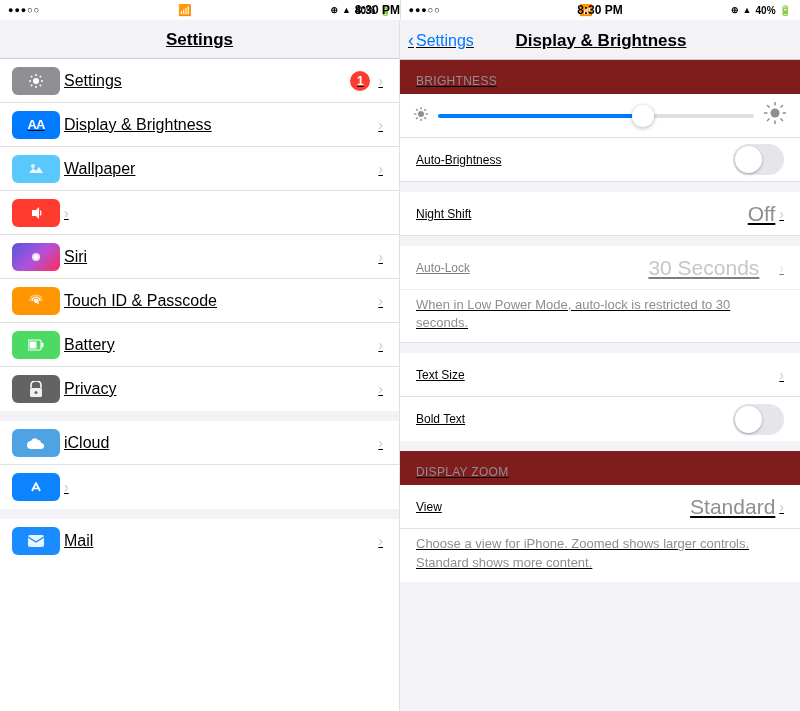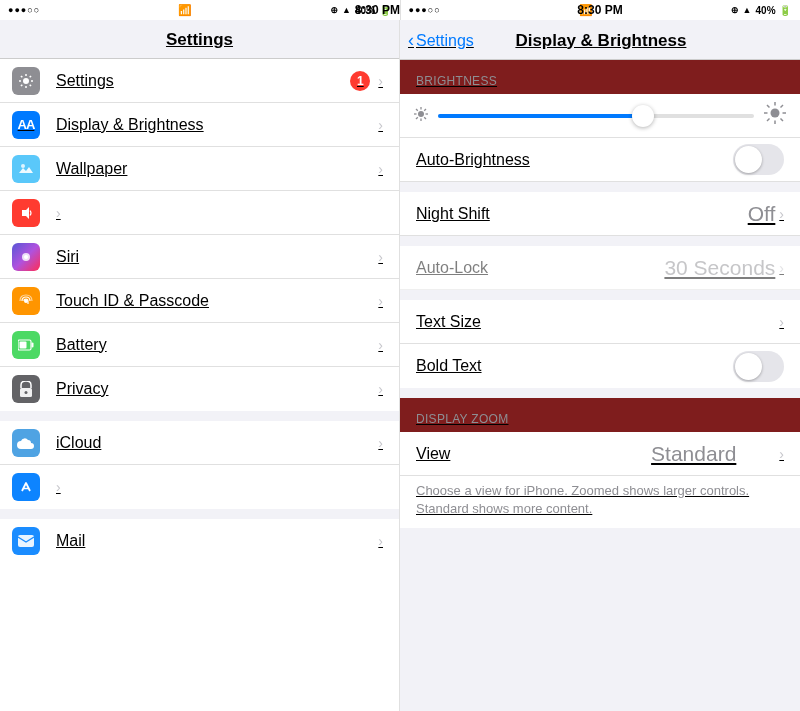--- a/index.html
+++ b/index.html
@@ -82,27 +82,27 @@
       align-items: center;
       padding: 0 16px 0 12px;
       height: 44px;
       background: #fff;
       border-bottom: 1px solid #e0e0e0;
       cursor: pointer;
       position: relative;
     }
 
     .item-icon {
-      width: 28px;
+      width: 48px;
       height: 28px;
       border-radius: 6px;
       display: flex;
       align-items: center;
       justify-content: center;
-      margin-right: 16px;
+      margin-right: 4px;
       flex-shrink: 0;
       font-size: 16px;
       color: #fff;
     }
 
     .icon-gray { background: #8e8e93; }
     .icon-blue { background: #007aff; }
     .icon-teal { background: #5ac8fa; }
     .icon-red { background: #ff3b30; }
     .icon-green { background: #4cd964; }
@@ -273,37 +273,38 @@
       background: #fff;
       border-radius: 50%;
       position: absolute;
       top: 2px;
       left: 2px;
       box-shadow: 0 1px 3px rgba(0,0,0,0.3);
     }
 
     .right-item-label {
       flex: 1;
-      font-size: 16px;
+      font-size: 12px;
       color: #000;
     }
 
     .right-item-value {
       font-size: 21px;
       color: #8e8e93;
       margin-right: 4px;
     }
 
     .right-separator {
       height: 10px;
       background: #f2f2f7;
     }
 
     .auto-lock-item {
       opacity: 0.5;
+      gap: 16px;
     }
 
     .note-text {
       font-size: 13px;
       color: #8e8e93;
       padding: 6px 16px 10px 16px;
       background: #fff;
       border-bottom: 1px solid #e0e0e0;
       line-height: 1.4;
     }
@@ -549,20 +550,21 @@
       </div>
 
       <div class="right-separator"></div>
 
       <div class="right-group">
         <div class="right-item auto-lock-item">
           <span class="right-item-label">Auto-Lock</span>
           <span class="right-item-value">30 Seconds</span>
           <span class="chevron">›</span>
         </div>
+        <div class="note-text">When in Low Power Mode, auto-lock is restricted to 30 seconds.</div>
       </div>
 
       <div class="right-separator"></div>
 
       <div class="right-group">
         <div class="right-item" style="cursor:pointer;">
           <span class="right-item-label">Text Size</span>
           <span class="chevron">›</span>
         </div>
         <div class="right-item" style="border-bottom:none;">
@@ -570,21 +572,21 @@
           <div class="toggle">
             <div class="toggle-thumb"></div>
           </div>
         </div>
       </div>
 
       <div class="right-separator"></div>
 
       <div class="section-header">DISPLAY ZOOM</div>
       <div class="right-group display-zoom-section">
-        <div class="right-item" style="cursor:pointer;gap:39px;">
+        <div class="right-item" style="cursor:pointer;">
           <span class="right-item-label">View</span>
           <span class="right-item-value">Standard</span>
           <span class="chevron">›</span>
         </div>
         <div class="note-text" style="border-bottom:none;">Choose a view for iPhone. Zoomed shows larger controls. Standard shows more content.</div>
       </div>
 
     </div>
   </div>
 

